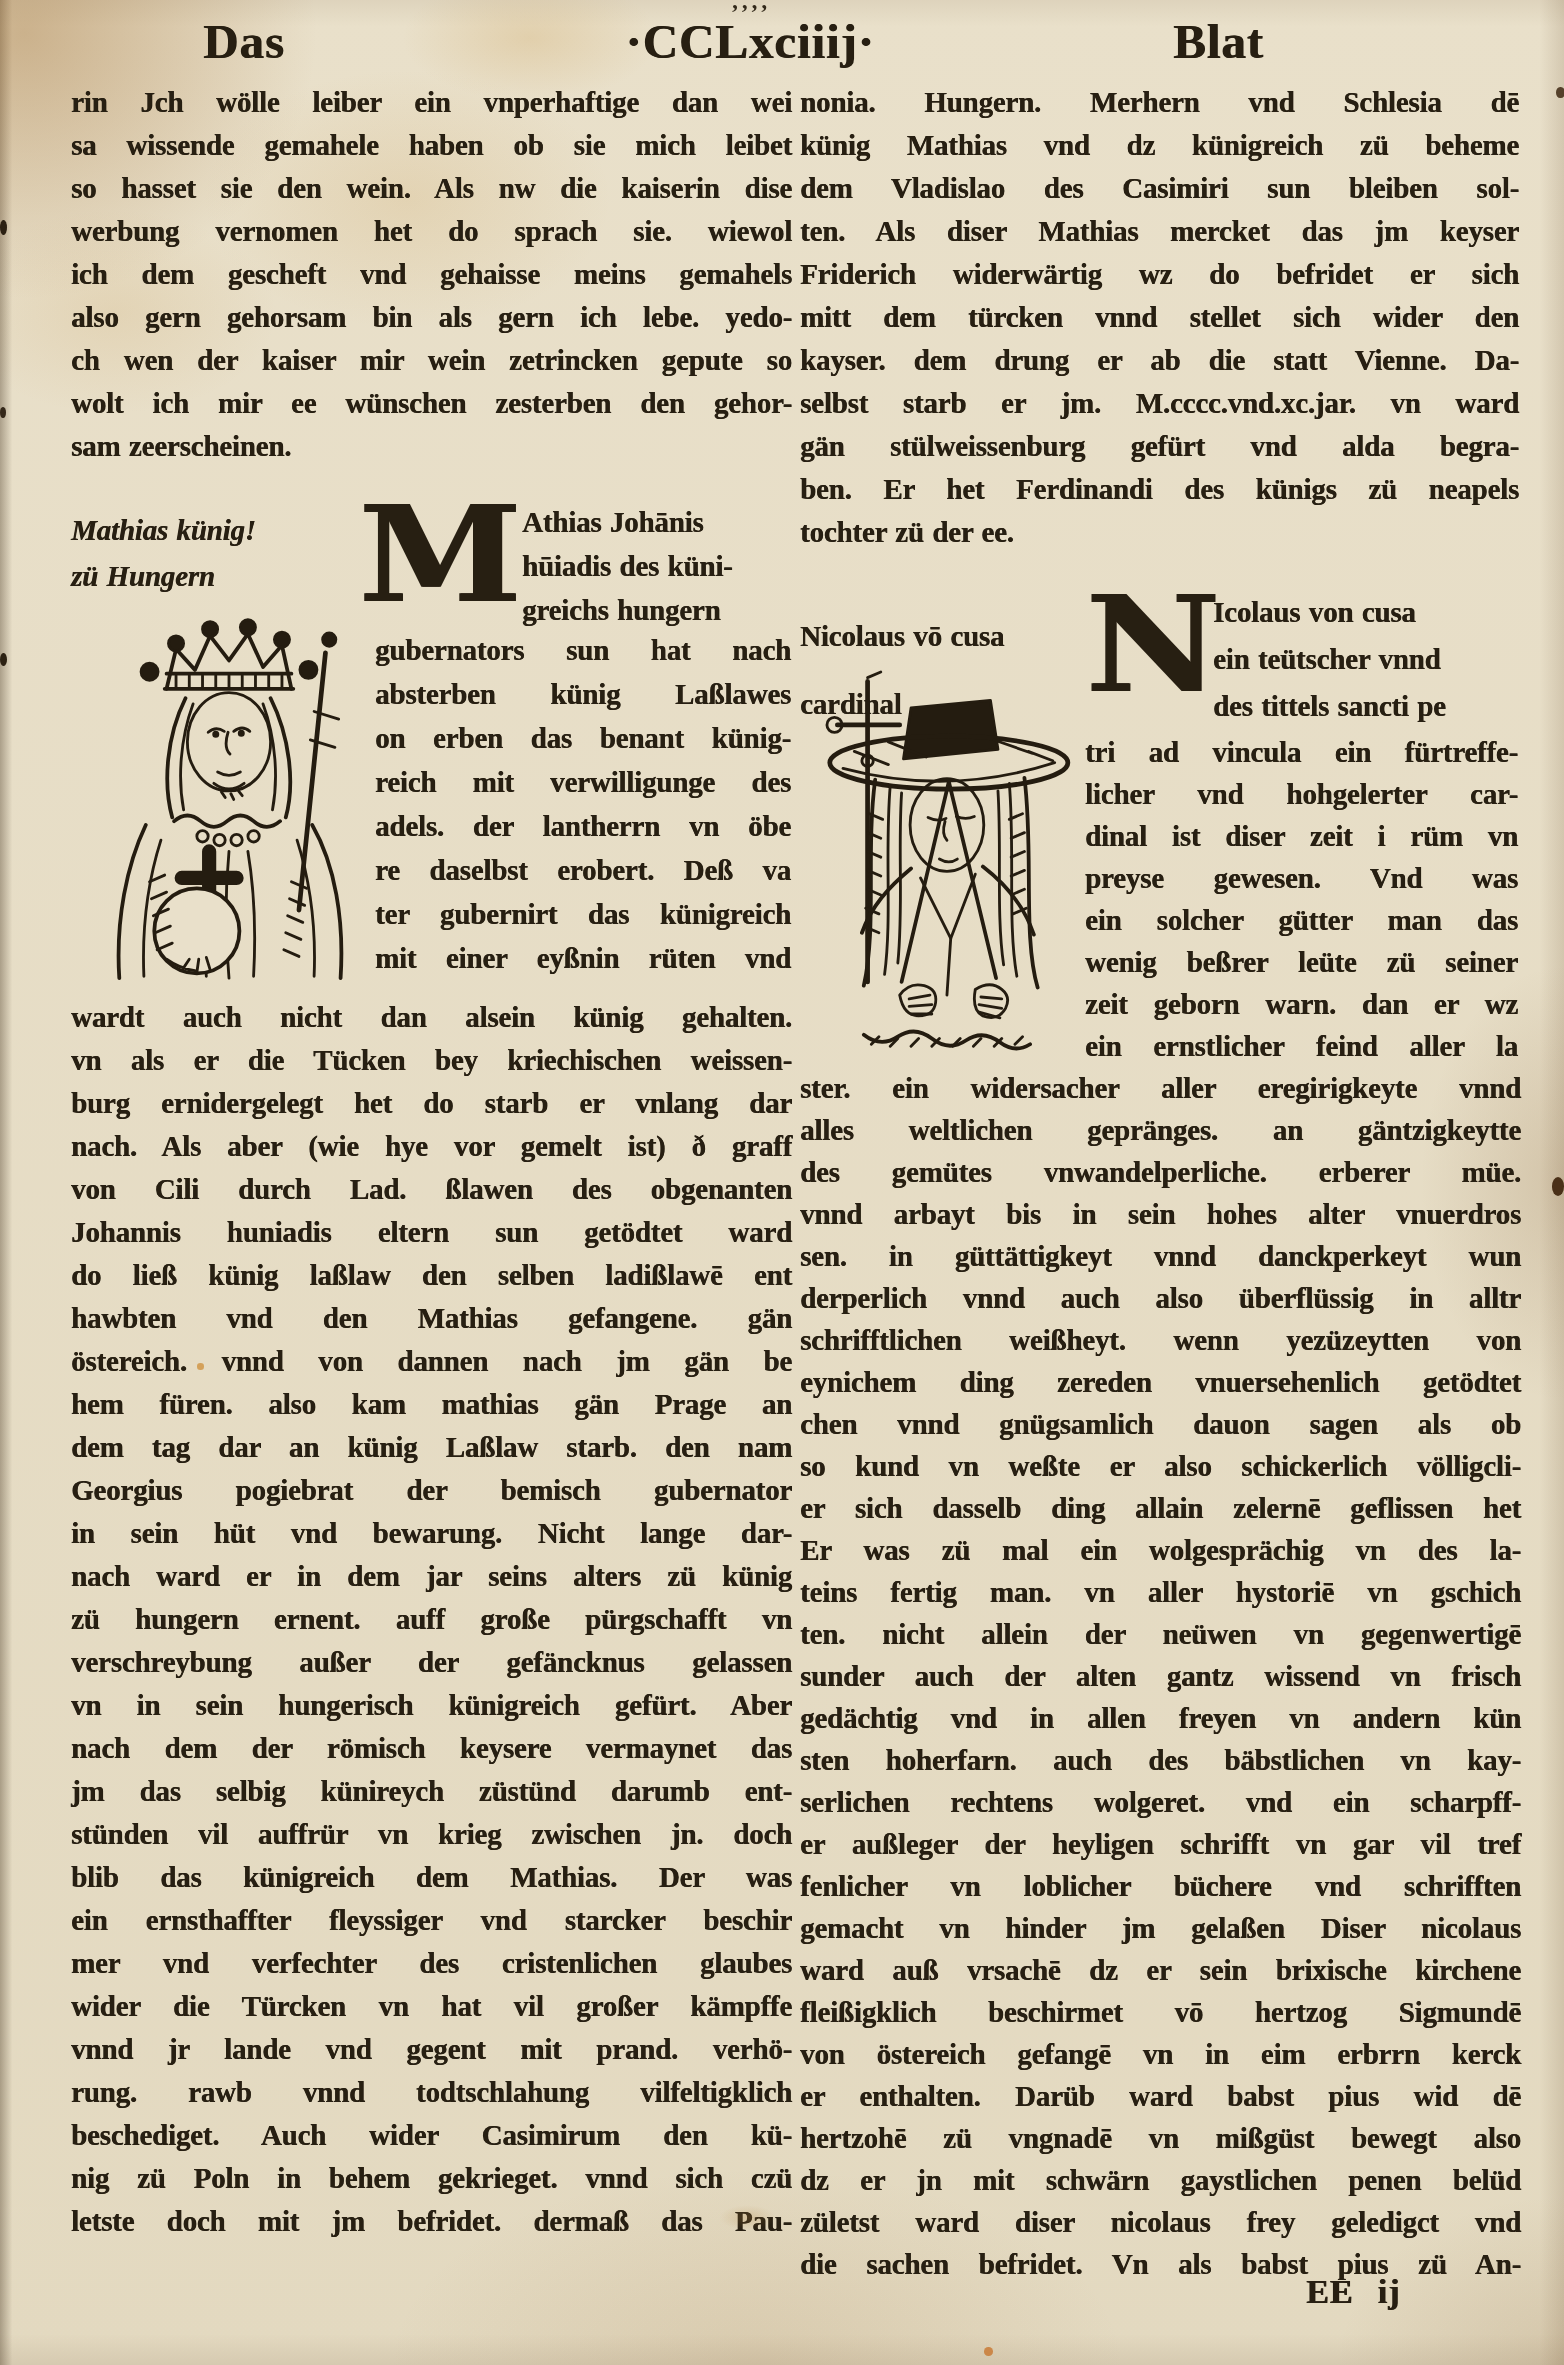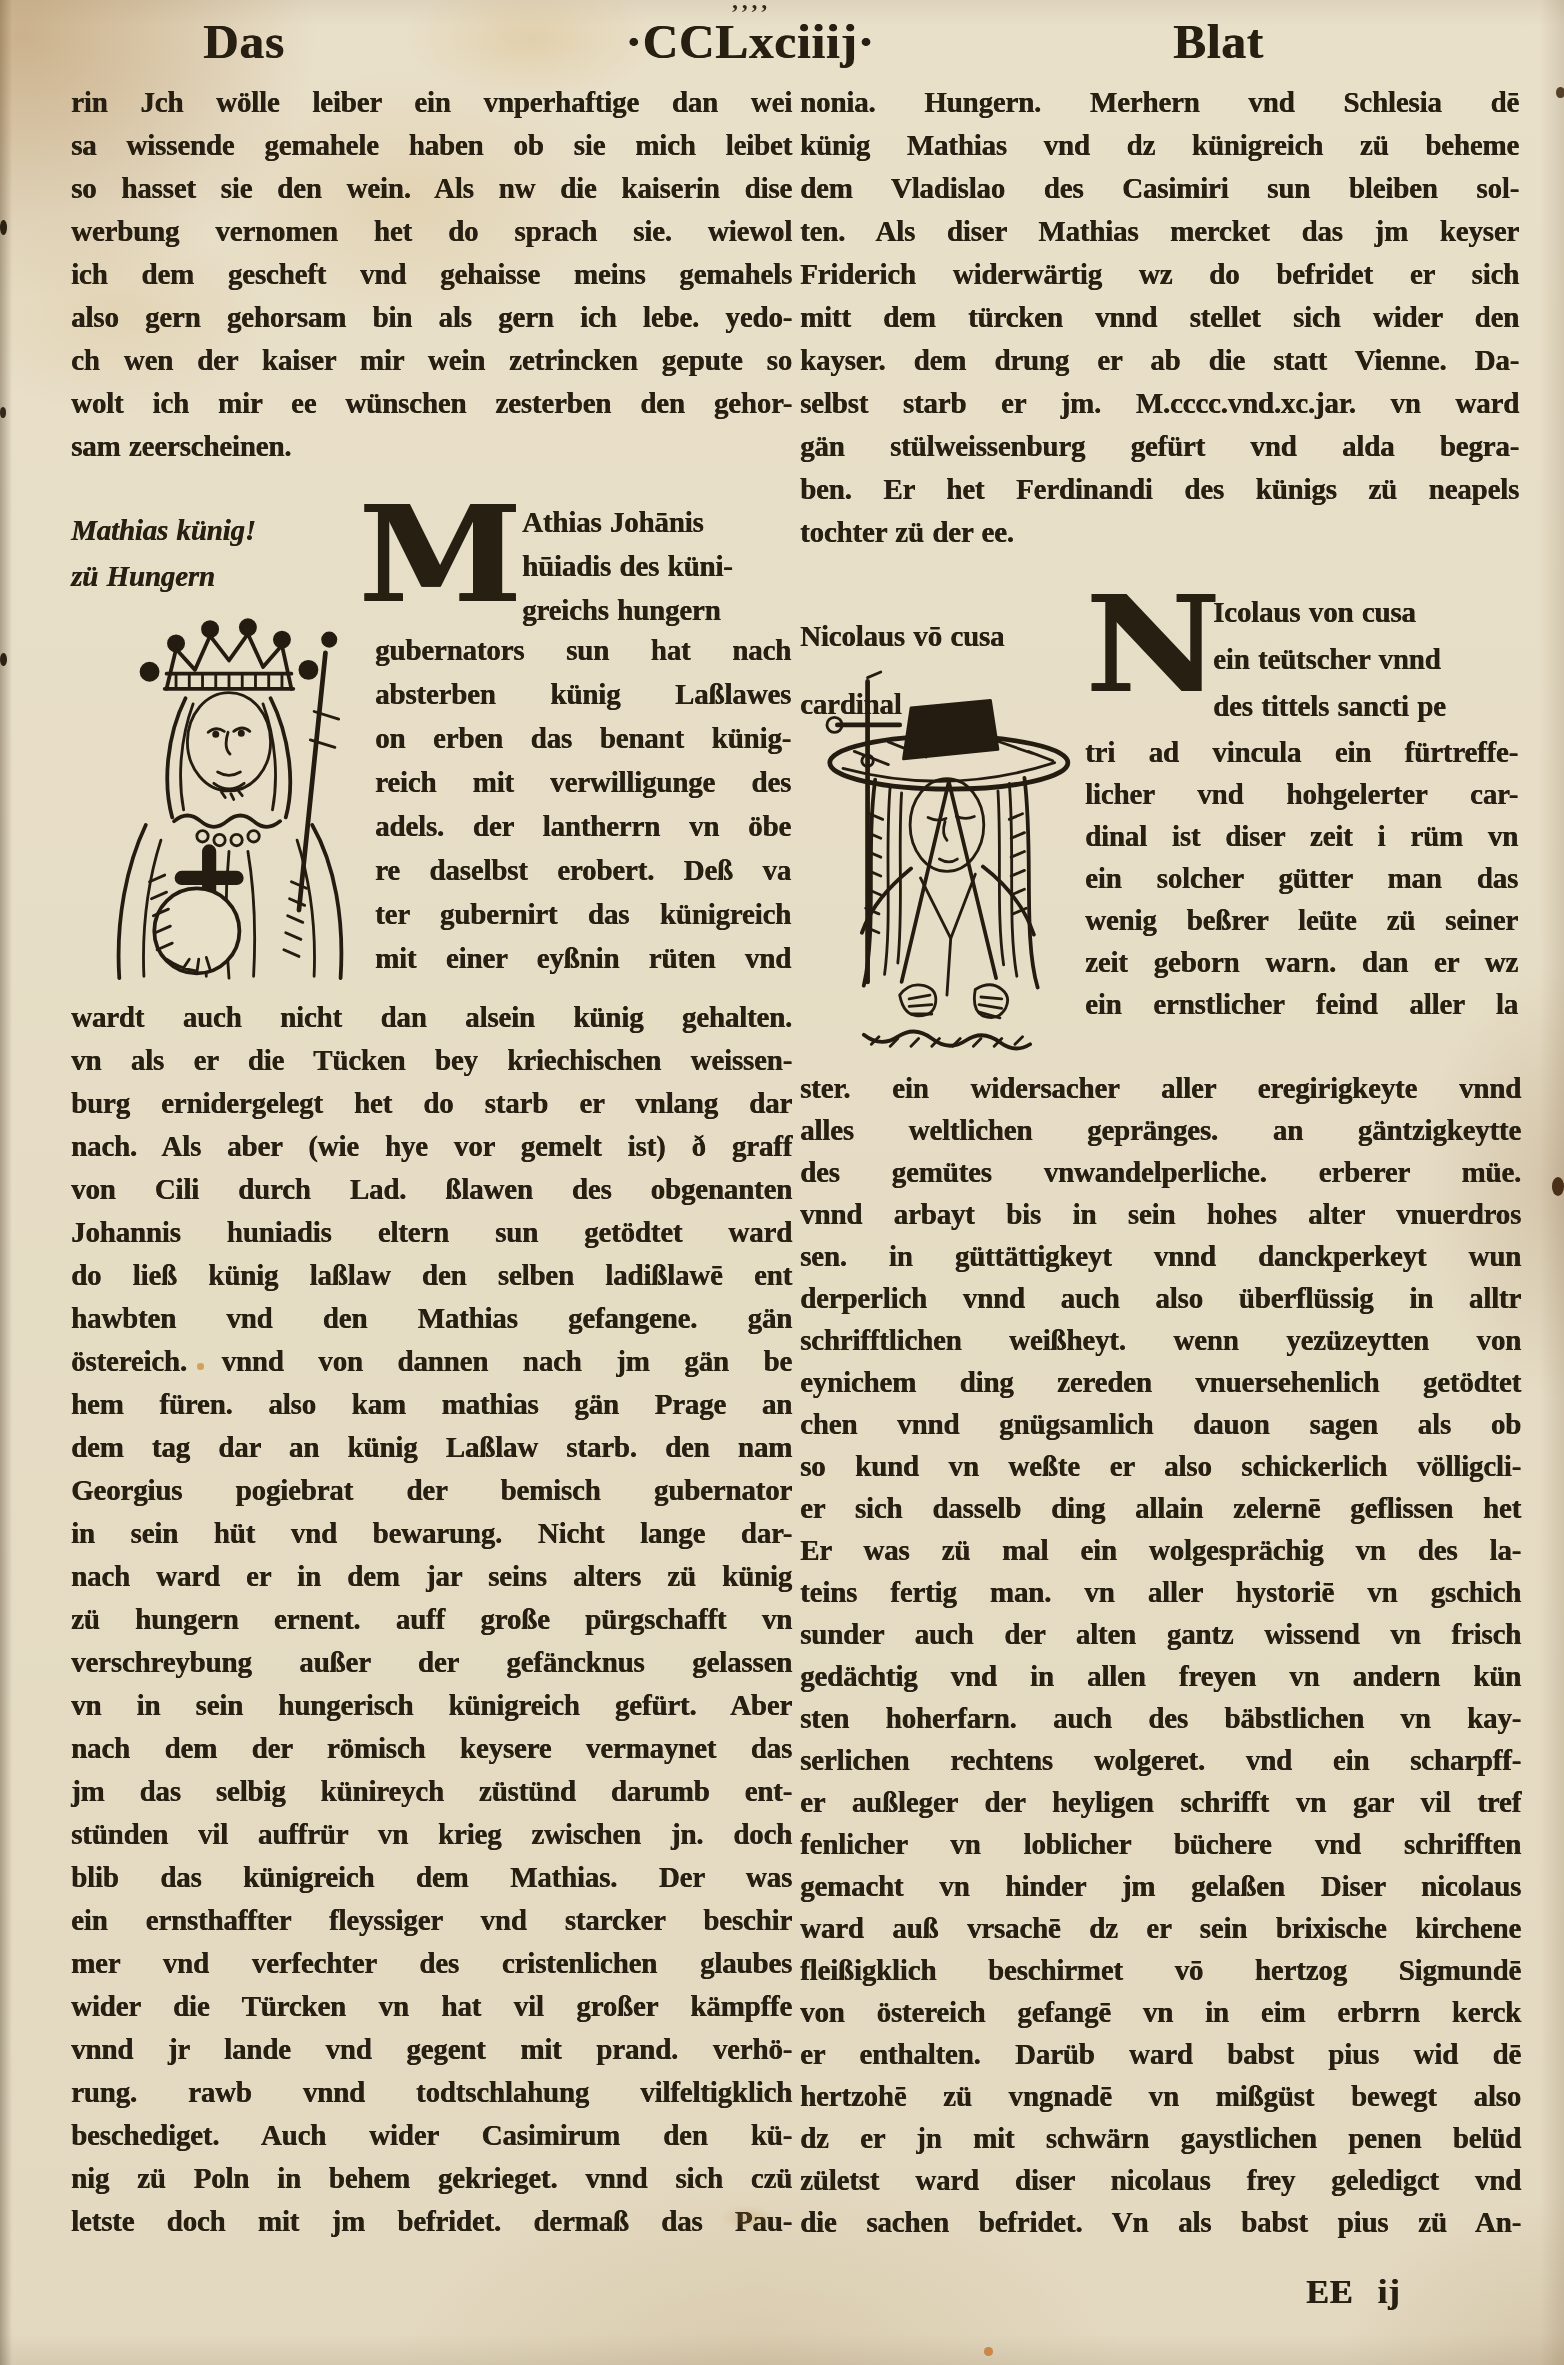--- a/index.html
+++ b/index.html
@@ -240,40 +240,42 @@
         <path d="M64,160 l14,6 M62,180 l14,6 M62,200 l14,6 M62,220 l14,6 M62,240 l14,6 M60,260 l14,6 M60,280 l14,6"></path>
         <path d="M226,160 l-14,6 M228,180 l-14,6 M228,200 l-14,6 M228,220 l-14,6 M228,240 l-14,6 M230,260 l-14,6"></path>
       </g>
     </svg>
   </div>
 
   <div class="blk lh44" style="left:1085px;top:731px;width:433px;">
       <div class="line">tri ad vincula ein fürtreffe-</div>
       <div class="line">licher vnd hohgelerter car-</div>
       <div class="line">dinal ist diser zeit i rüm vn</div>
+      <div class="line">preyse gewesen. Vnd was</div>
       <div class="line">ein solcher gütter man das</div>
       <div class="line">wenig beßrer leüte zü seiner</div>
       <div class="line">zeit geborn warn. dan er wz</div>
       <div class="line">ein ernstlicher feind aller la</div>
     </div>
 
   <div class="blk lh44" style="left:800px;top:1067px;width:721px;">
       <div class="line">ster. ein widersacher aller eregirigkeyte vnnd</div>
       <div class="line">alles weltlichen gepränges. an gäntzigkeytte</div>
       <div class="line">des gemütes vnwandelperliche. erberer müe.</div>
       <div class="line">vnnd arbayt bis in sein hohes alter vnuerdros</div>
       <div class="line">sen. in güttättigkeyt vnnd danckperkeyt wun</div>
       <div class="line">derperlich vnnd auch also überflüssig in alltr</div>
       <div class="line">schrifftlichen weißheyt. wenn yezüzeytten von</div>
       <div class="line">eynichem ding zereden vnuersehenlich getödtet</div>
       <div class="line">chen vnnd gnügsamlich dauon sagen als ob</div>
       <div class="line">so kund vn weßte er also schickerlich völligcli-</div>
       <div class="line">er sich dasselb ding allain zelernē geflissen het</div>
       <div class="line">Er was zü mal ein wolgesprächig vn des la-</div>
       <div class="line">teins fertig man. vn aller hystoriē vn gschich</div>
+      <div class="line">ten. nicht allein der neüwen vn gegenwertigē</div>
       <div class="line">sunder auch der alten gantz wissend vn frisch</div>
       <div class="line">gedächtig vnd in allen freyen vn andern kün</div>
       <div class="line">sten hoherfarn. auch des bäbstlichen vn kay-</div>
       <div class="line">serlichen rechtens wolgeret. vnd ein scharpff-</div>
       <div class="line">er außleger der heyligen schrifft vn gar vil tref</div>
       <div class="line">fenlicher vn loblicher büchere vnd schrifften</div>
       <div class="line">gemacht vn hinder jm gelaßen Diser nicolaus</div>
       <div class="line">ward auß vrsachē dz er sein brixische kirchene</div>
       <div class="line">fleißigklich beschirmet vō hertzog Sigmundē</div>
       <div class="line">von östereich gefangē vn in eim erbrrn kerck</div>

